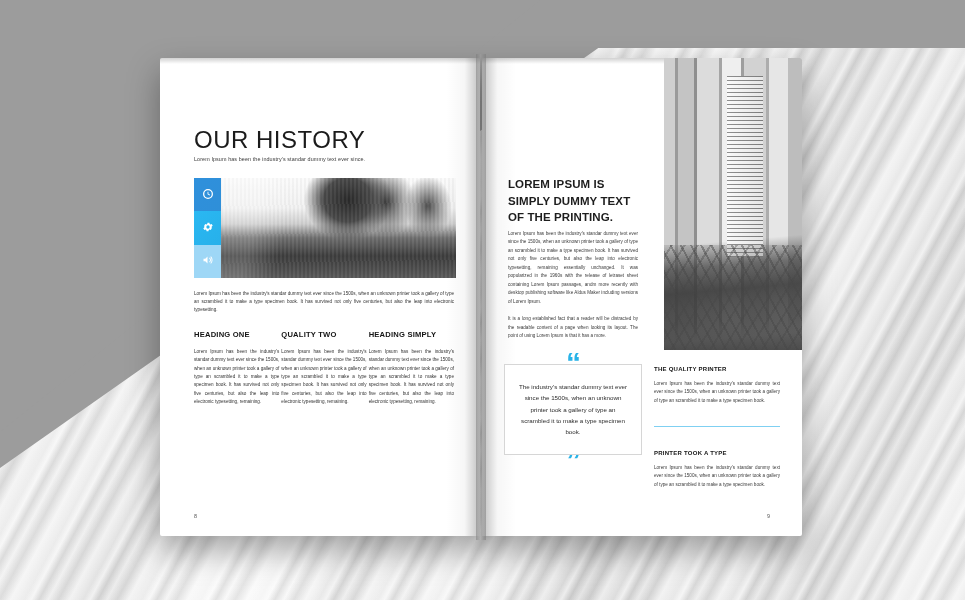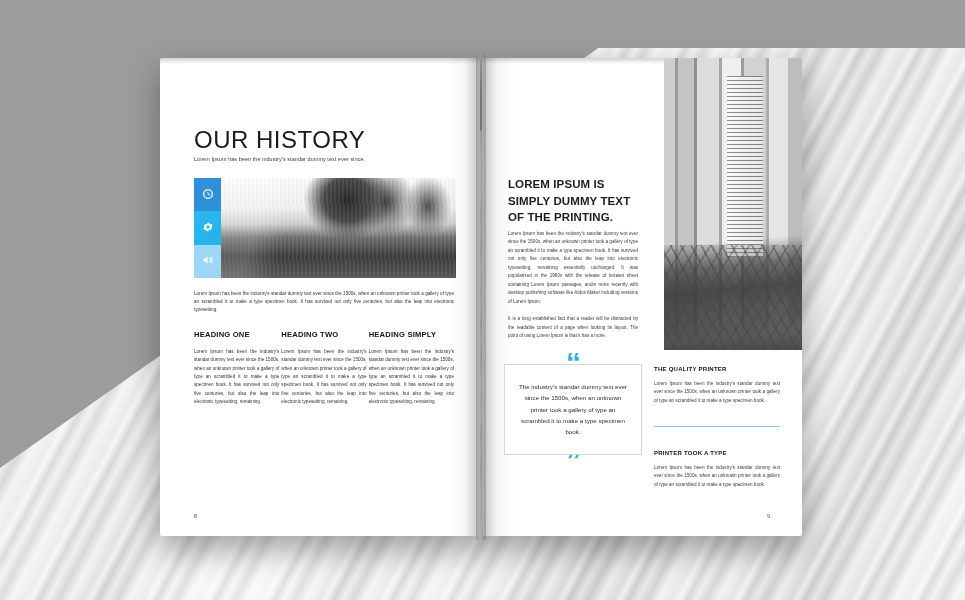--- a/index.html
+++ b/index.html
@@ -252,21 +252,21 @@
       </div>
 
       <div class="caption">Lorem Ipsum has been the industry's standar dummy text ever since the 1500s, when an unknown printer took a gallery of type an scrambled it to make a type specimen book. It has survived not only five centuries, but also the leap into electronic typesetting.</div>
 
       <div class="cols">
         <div class="col">
           <h3>HEADING ONE</h3>
           <p>Lorem Ipsum has been the industry's standar dummy text ever since the 1500s, when an unknown printer took a gallery of type an scrambled it to make a type specimen book. It has survived not only five centuries, but also the leap into electronic typesetting, remaining.</p>
         </div>
         <div class="col">
-          <h3>HEADING TWO</h3>
+          <h3>QUALITY TWO</h3>
           <p>Lorem Ipsum has been the industry's standar dummy text ever since the 1500s, when an unknown printer took a gallery of type an scrambled it to make a type specimen book. It has survived not only five centuries, but also the leap into electronic typesetting, remaining.</p>
         </div>
         <div class="col">
           <h3>HEADING SIMPLY</h3>
           <p>Lorem Ipsum has been the industry's standar dummy text ever since the 1500s, when an unknown printer took a gallery of type an scrambled it to make a type specimen book. It has survived not only five centuries, but also the leap into electronic typesetting, remaining.</p>
         </div>
       </div>
 
       <div class="pageno l">8</div>
       <div class="curl l"></div>

